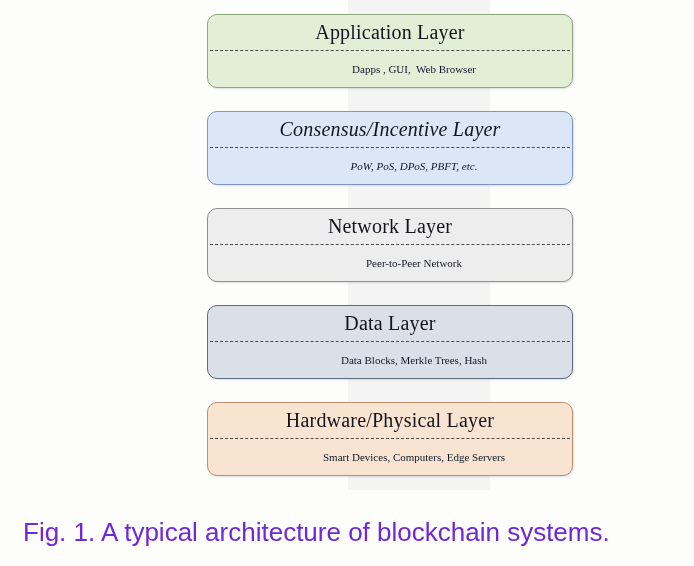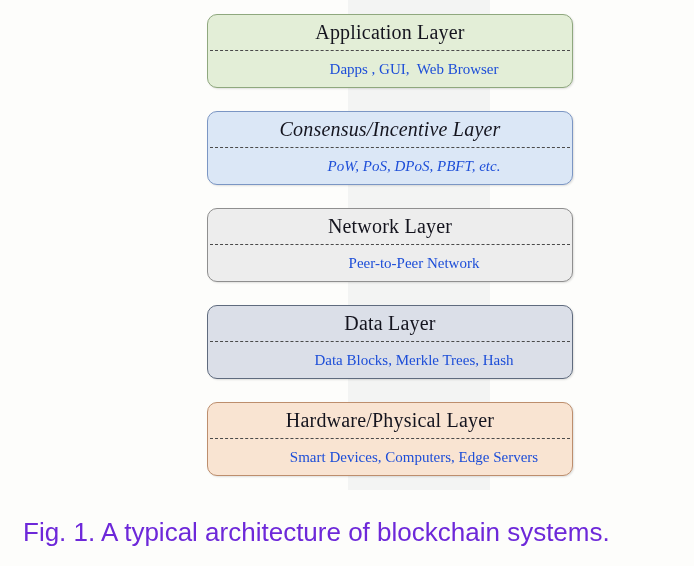--- a/index.html
+++ b/index.html
@@ -54,22 +54,22 @@
   .layer-divider {
     border-top: 1px dashed #4a4a4a;
     margin: 0 2px;
     height: 0;
   }
   .layer-items {
     flex: 1;
     display: flex;
     align-items: center;
     justify-content: center;
-    font-size: 15px;
-    color: #1d4ed8;
+    font-size: 11px;
+    color: #0f172a;
     white-space: pre;
     padding-left: 48px;
   }
   .caption {
     position: absolute;
     left: 23px;
     top: 517px;
     font-family: "Liberation Sans", sans-serif;
     font-size: 26px;
     color: #6d28d9;

